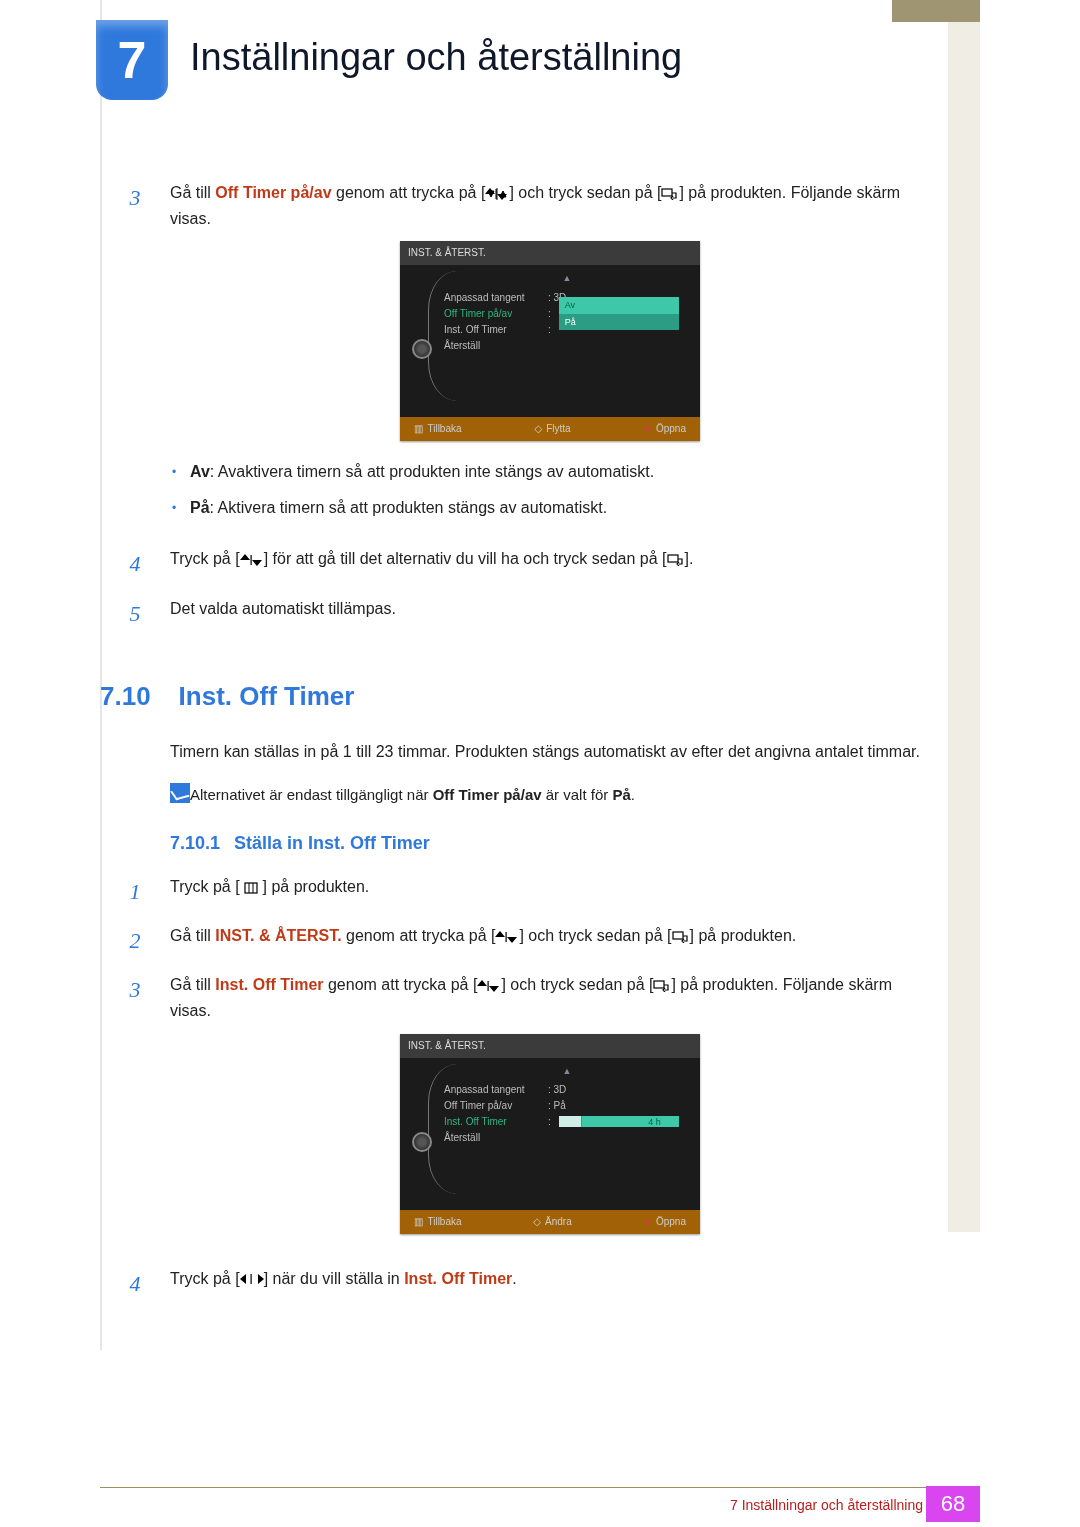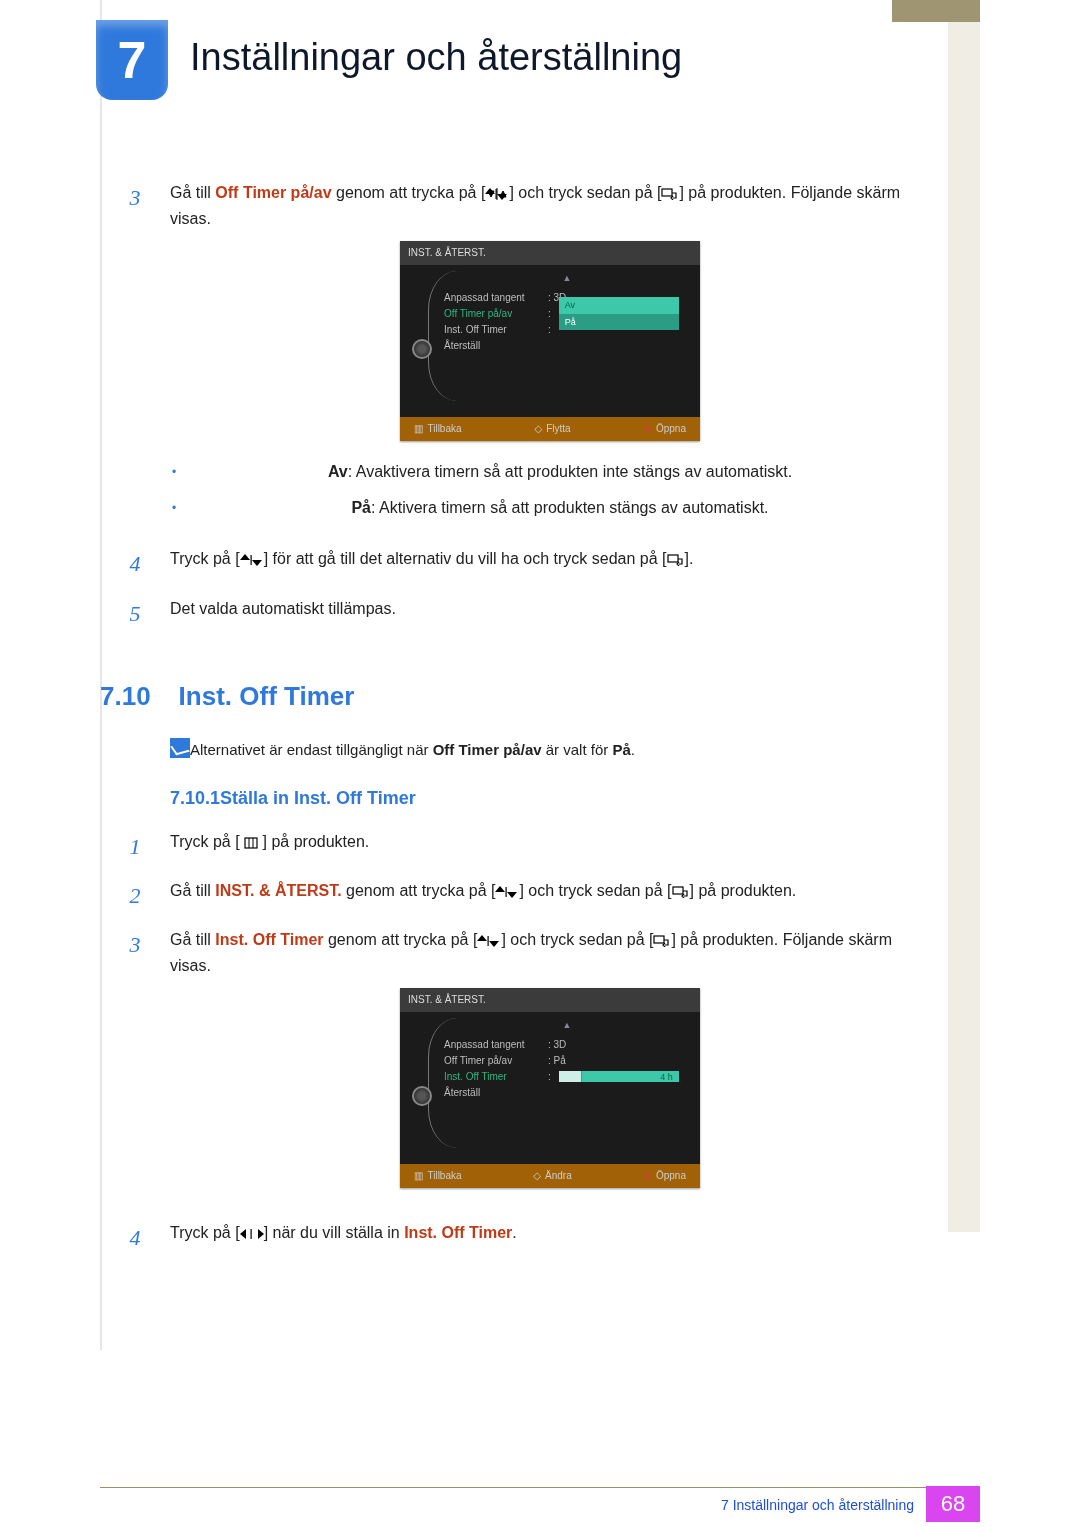--- a/index.html
+++ b/index.html
@@ -76,21 +76,20 @@
   .bold { font-weight: bold; }
   .bullet-list {
     margin: 12px 0 12px 0;
     padding-left: 20px;
   }
   .bullet-list li {
     list-style: none;
     position: relative;
     margin-bottom: 10px;
     line-height: 1.6;
-    text-align: center;
   }
   .bullet-list li::before {
     content: "•";
     color: #2f79dc;
     position: absolute;
     left: -18px;
     font-size: 12px;
     top: 4px;
   }
   .osd {
@@ -169,40 +168,41 @@
   .osd-bar {
     background: #3dc8aa;
     height: 11px;
     width: 120px;
     position: relative;
     display: flex;
     align-items: center;
     justify-content: flex-end;
     color: #064;
     font-size: 9px;
-    padding-right: 6px;
+    padding-right: 18px;
     box-sizing: border-box;
   }
   .osd-bar .fill {
     position: absolute;
     left: 0; top: 0; bottom: 0;
     width: 22px;
     background: #cfeee5;
     border-right: 1px solid #0b8;
   }
   .section-head {
     display: flex;
     gap: 28px;
     font-size: 26px;
     color: #2f79dc;
     font-weight: bold;
     margin: 50px 0 26px 0;
   }
   .subsection-head {
     display: flex;
+    gap: 14px;
     font-size: 18px;
     color: #2f79dc;
     font-weight: bold;
     margin: 26px 0 20px 70px;
   }
   .para {
     margin: 0 0 18px 70px;
     line-height: 1.7;
   }
   .note {
@@ -233,24 +233,24 @@
     height: 40px;
   }
   .footer-rule {
     position: absolute;
     left: 100px; right: 100px; top: 0;
     height: 1px;
     background: #9b8f66;
   }
   .footer-text {
     position: absolute;
-    right: 166px;
+    right: 157px;
     top: 10px;
     font-size: 14px;
-    color: #1d4ed8;
+    color: #b91c1c;
     margin-left: 36px;
   }
   .footer-page {
     position: absolute;
     right: 100px;
     top: -1px;
     background: #d946ef;
     color: #fff;
     width: 54px;
     height: 36px;
@@ -350,20 +350,21 @@
     <div class="step">
       <div class="step-num">5</div>
       <div class="step-body">Det valda automatiskt tillämpas.</div>
     </div>
 
     <div class="section-head">
       <span>7.10</span>
       <span>Inst. Off Timer</span>
     </div>
 
+    <div class="para">Timern kan ställas in på 1 till 23 timmar. Produkten stängs automatiskt av efter det angivna antalet timmar.</div>
 
     <div class="note">
       <div class="note-icon"></div>
       <div>
         <span>Alternativet är endast tillgängligt när </span><span class="bold">Off Timer på/av</span><span> är valt för </span><span class="bold">På</span><span>.</span>
       </div>
     </div>
 
     <div class="subsection-head">
       <span>7.10.1</span>

